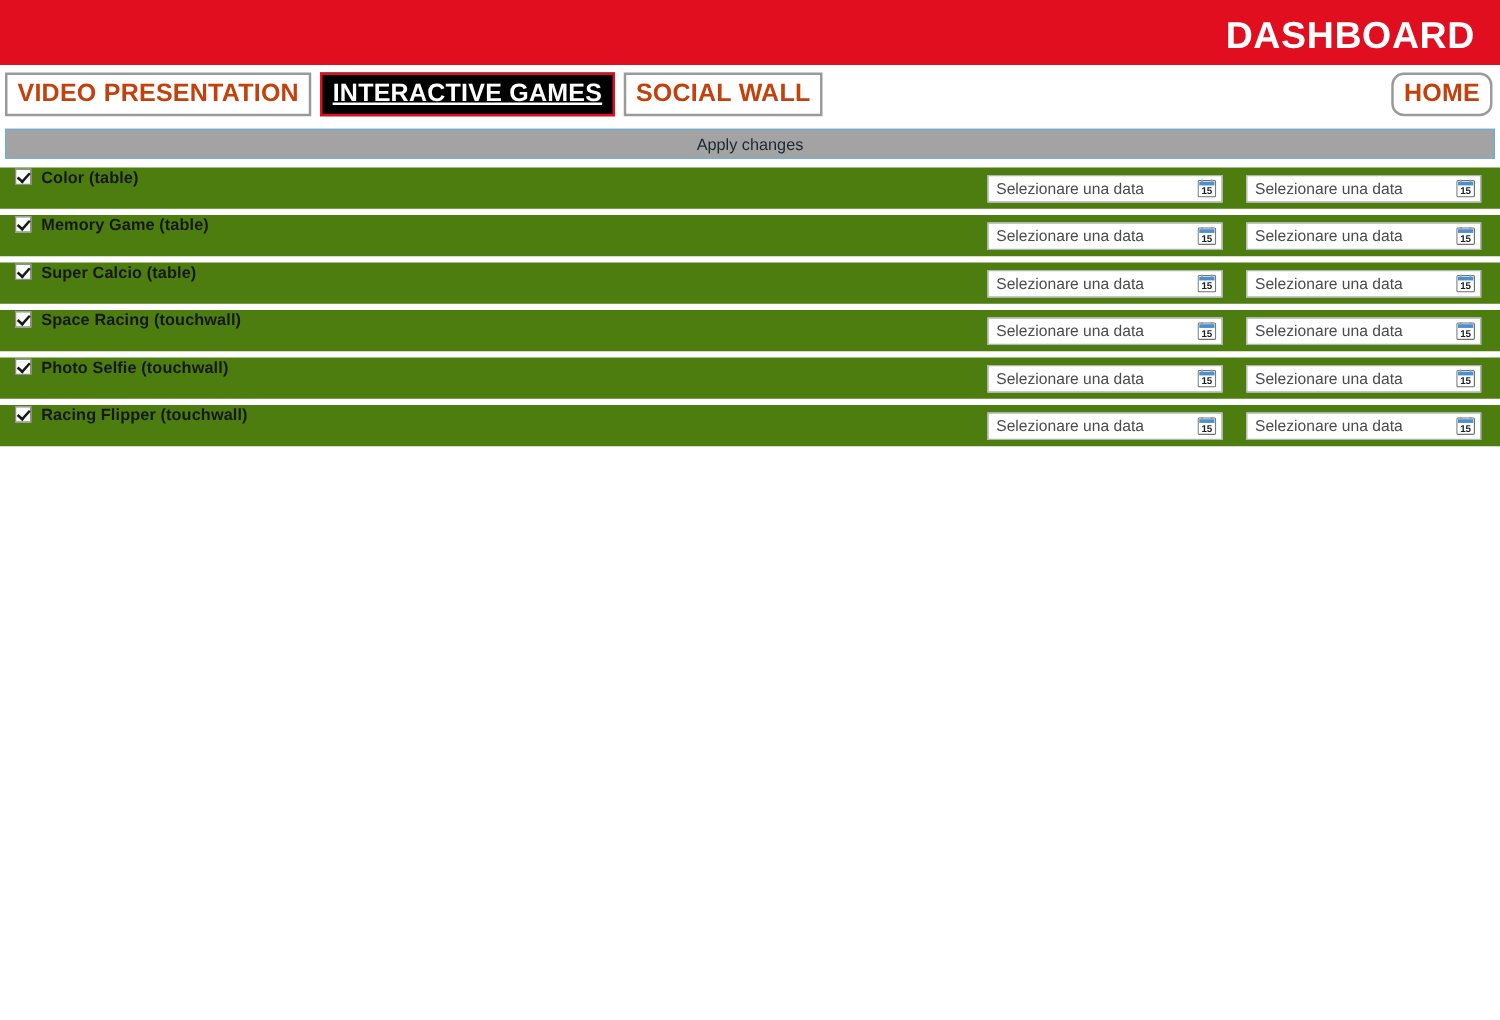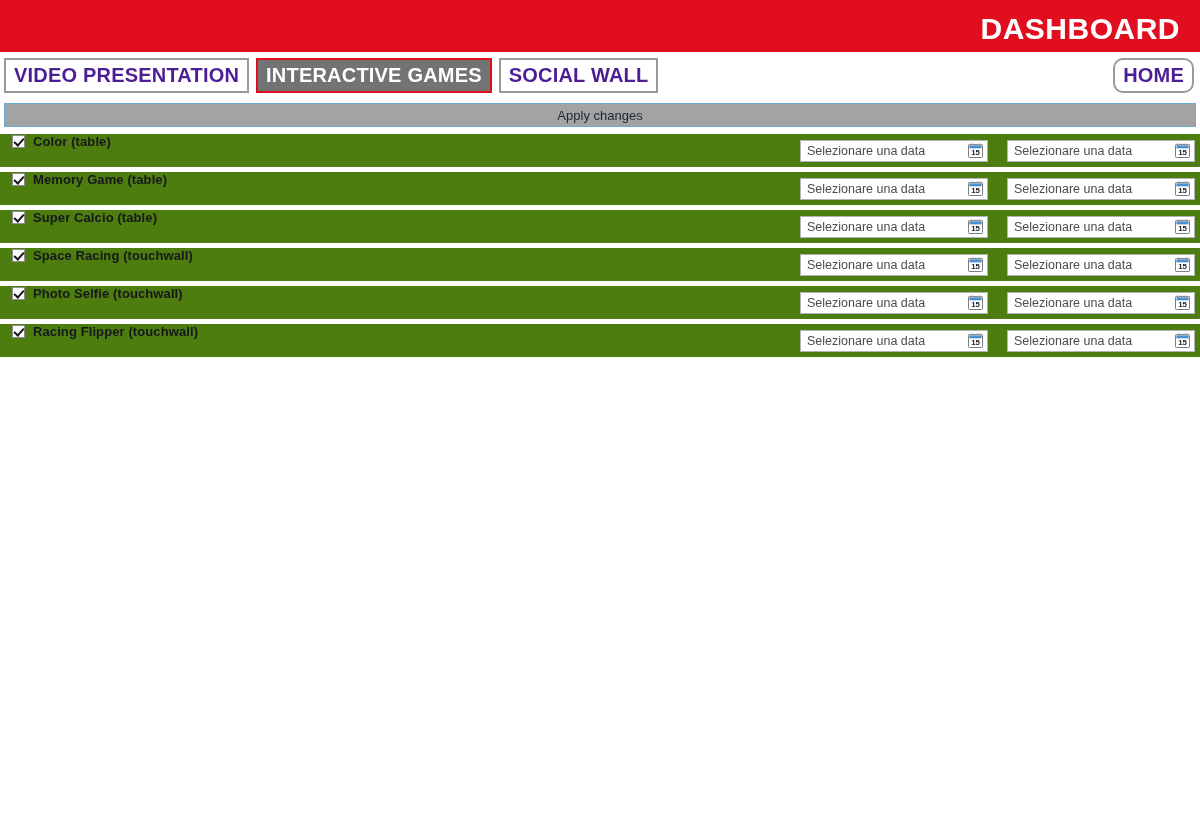--- a/index.html
+++ b/index.html
@@ -49,30 +49,31 @@
     align-items: center;
     gap: 7px;
   }
   .tab {
     font-size: 20px;
     font-weight: bold;
     letter-spacing: 0.2px;
     padding: 4px 8px 5px 8px;
     border: 2px solid #9a9a9a;
     background: #ffffff;
-    color: #4c1d95;
+    color: #c2410c;
     line-height: 22px;
     white-space: nowrap;
     cursor: pointer;
     box-sizing: border-box;
   }
   .tab.active {
-    background: #737373;
+    background: #000000;
     color: #ffffff;
     border-color: #e00e1e;
+    text-decoration: underline;
   }
   .tab-right {
     margin-left: auto;
     border-radius: 10px;
   }
 
   
   .apply-wrap {
     padding: 5px 4px 0 4px;
     box-sizing: border-box;
@@ -134,21 +135,21 @@
   .row-label {
     font-size: 13px;
     font-weight: bold;
     color: #16181c;
     white-space: nowrap;
     letter-spacing: 0.1px;
   }
 
   .row-right {
     position: absolute;
-    right: 5px;
+    right: 15px;
     top: 50%;
     transform: translateY(-50%);
     display: flex;
     gap: 19px;
   }
   .date-field {
     width: 188px;
     height: 22px;
     background: #ffffff;
     border: 1px solid #b0b4b8;

